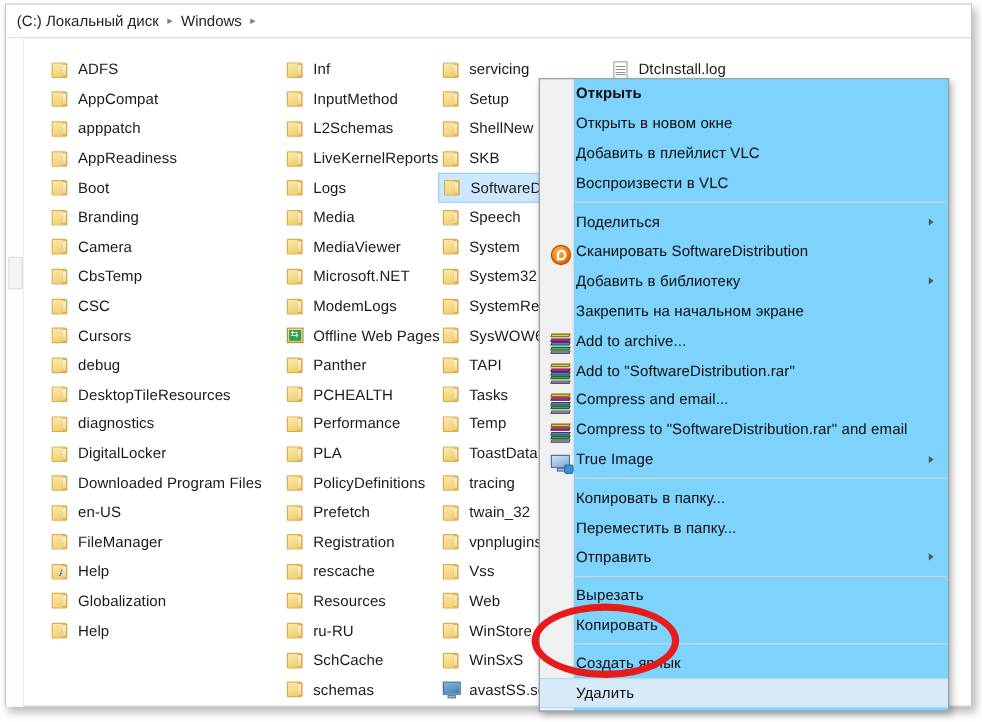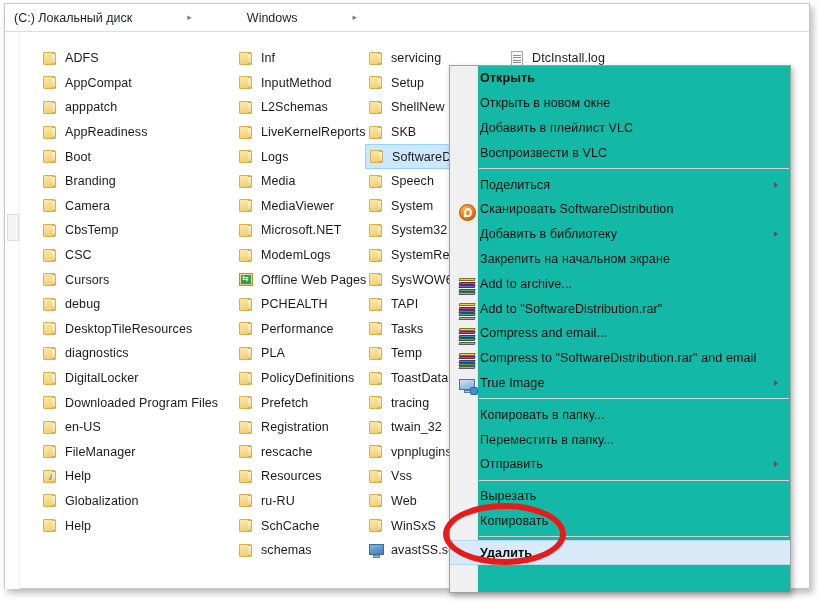--- a/index.html
+++ b/index.html
@@ -28,21 +28,20 @@
   .addressbar {
     position: absolute;
     left: 0; top: 0;
     width: 100%; height: 28px;
     background: #ffffff;
     border-bottom: 1px solid #dcdcdc;
     box-sizing: border-box;
     display: flex;
     align-items: center;
     padding-left: 9px;
-    gap: 48px;
   }
   .crumb {
     font-size: 12.5px;
     color: #20242b;
     white-space: nowrap;
   }
   .crumb-sep {
     display: inline-block;
     margin: 0 7px;
     color: #7d7d7d;
@@ -183,21 +182,21 @@
   .ico.log .lines {
     position: absolute; left: 4px; top: 4px;
     width: 8px; height: 9px;
     background: repeating-linear-gradient(180deg,#8f8f8f 0px,#8f8f8f 1px,transparent 1px,transparent 2.3px);
   }
   
   .ctxmenu {
     position: absolute;
     left: 444px; top: 61px;
     width: 342px; height: 528px;
-    background: #14b8a6;
+    background: #7dd3fc;
     border: 1px solid #a0a0a0;
     box-sizing: border-box;
     box-shadow: 2px 3px 6px rgba(0,0,0,0.3);
     z-index: 30;
     overflow: hidden;
   }
   .ctxgutter {
     position: absolute;
     left: 0; top: 0;
     width: 28px; height: 100%;
@@ -218,21 +217,20 @@
     font-size: 12.5px;
     color: #0d0d0d;
     white-space: nowrap;
     letter-spacing: 0.1px;
   }
   .mi.bold .mlbl { font-weight: bold; }
   .mi.hl {
     background: #d8eaf8;
     border-top: 1px solid #b6d9f2;
     border-bottom: 1px solid #b6d9f2;
-    font-weight: bold;
   }
   .mi .arrow {
     position: absolute;
     right: 12px;
     width: 0; height: 0;
     border-left: 4px solid #555;
     border-top: 3.5px solid transparent;
     border-bottom: 3.5px solid transparent;
   }
   .mi .micon {
@@ -516,20 +514,26 @@
           <div class="fileitem">
             <span class="ico offline">
               <span class="glyph">⇆</span>
             </span>
             <span class="lbl">Offline Web Pages</span>
           </div>
           <div class="fileitem">
             <span class="ico folder">
               <span class="tab"></span>
             </span>
+            <span class="lbl">Panther</span>
+          </div>
+          <div class="fileitem">
+            <span class="ico folder">
+              <span class="tab"></span>
+            </span>
             <span class="lbl">PCHEALTH</span>
           </div>
           <div class="fileitem">
             <span class="ico folder">
               <span class="tab"></span>
             </span>
             <span class="lbl">Performance</span>
           </div>
           <div class="fileitem">
             <span class="ico folder">
@@ -694,20 +698,26 @@
             <span class="ico folder">
               <span class="tab"></span>
             </span>
             <span class="lbl">Vss</span>
           </div>
           <div class="fileitem">
             <span class="ico folder">
               <span class="tab"></span>
             </span>
             <span class="lbl">Web</span>
+          </div>
+          <div class="fileitem">
+            <span class="ico folder">
+              <span class="tab"></span>
+            </span>
+            <span class="lbl">WinStore</span>
           </div>
           <div class="fileitem">
             <span class="ico folder">
               <span class="tab"></span>
             </span>
             <span class="lbl">WinSxS</span>
           </div>
           <div class="fileitem">
             <span class="ico scr"></span>
             <span class="lbl">avastSS.scr</span>
@@ -826,20 +836,23 @@
             <span class="arrow"></span>
           </div>
           <div class="msep"></div>
           <div class="mi">
             <span class="mlbl">Вырезать</span>
           </div>
           <div class="mi">
             <span class="mlbl">Копировать</span>
           </div>
           <div class="msep"></div>
+          <div class="mi">
+            <span class="mlbl">Создать ярлык</span>
+          </div>
           <div class="mi hl">
             <span class="mlbl">Удалить</span>
           </div>
           <div class="mi"></div>
         </div>
     </div>
 
   </div>
 
   <div class="ellipse"></div>

